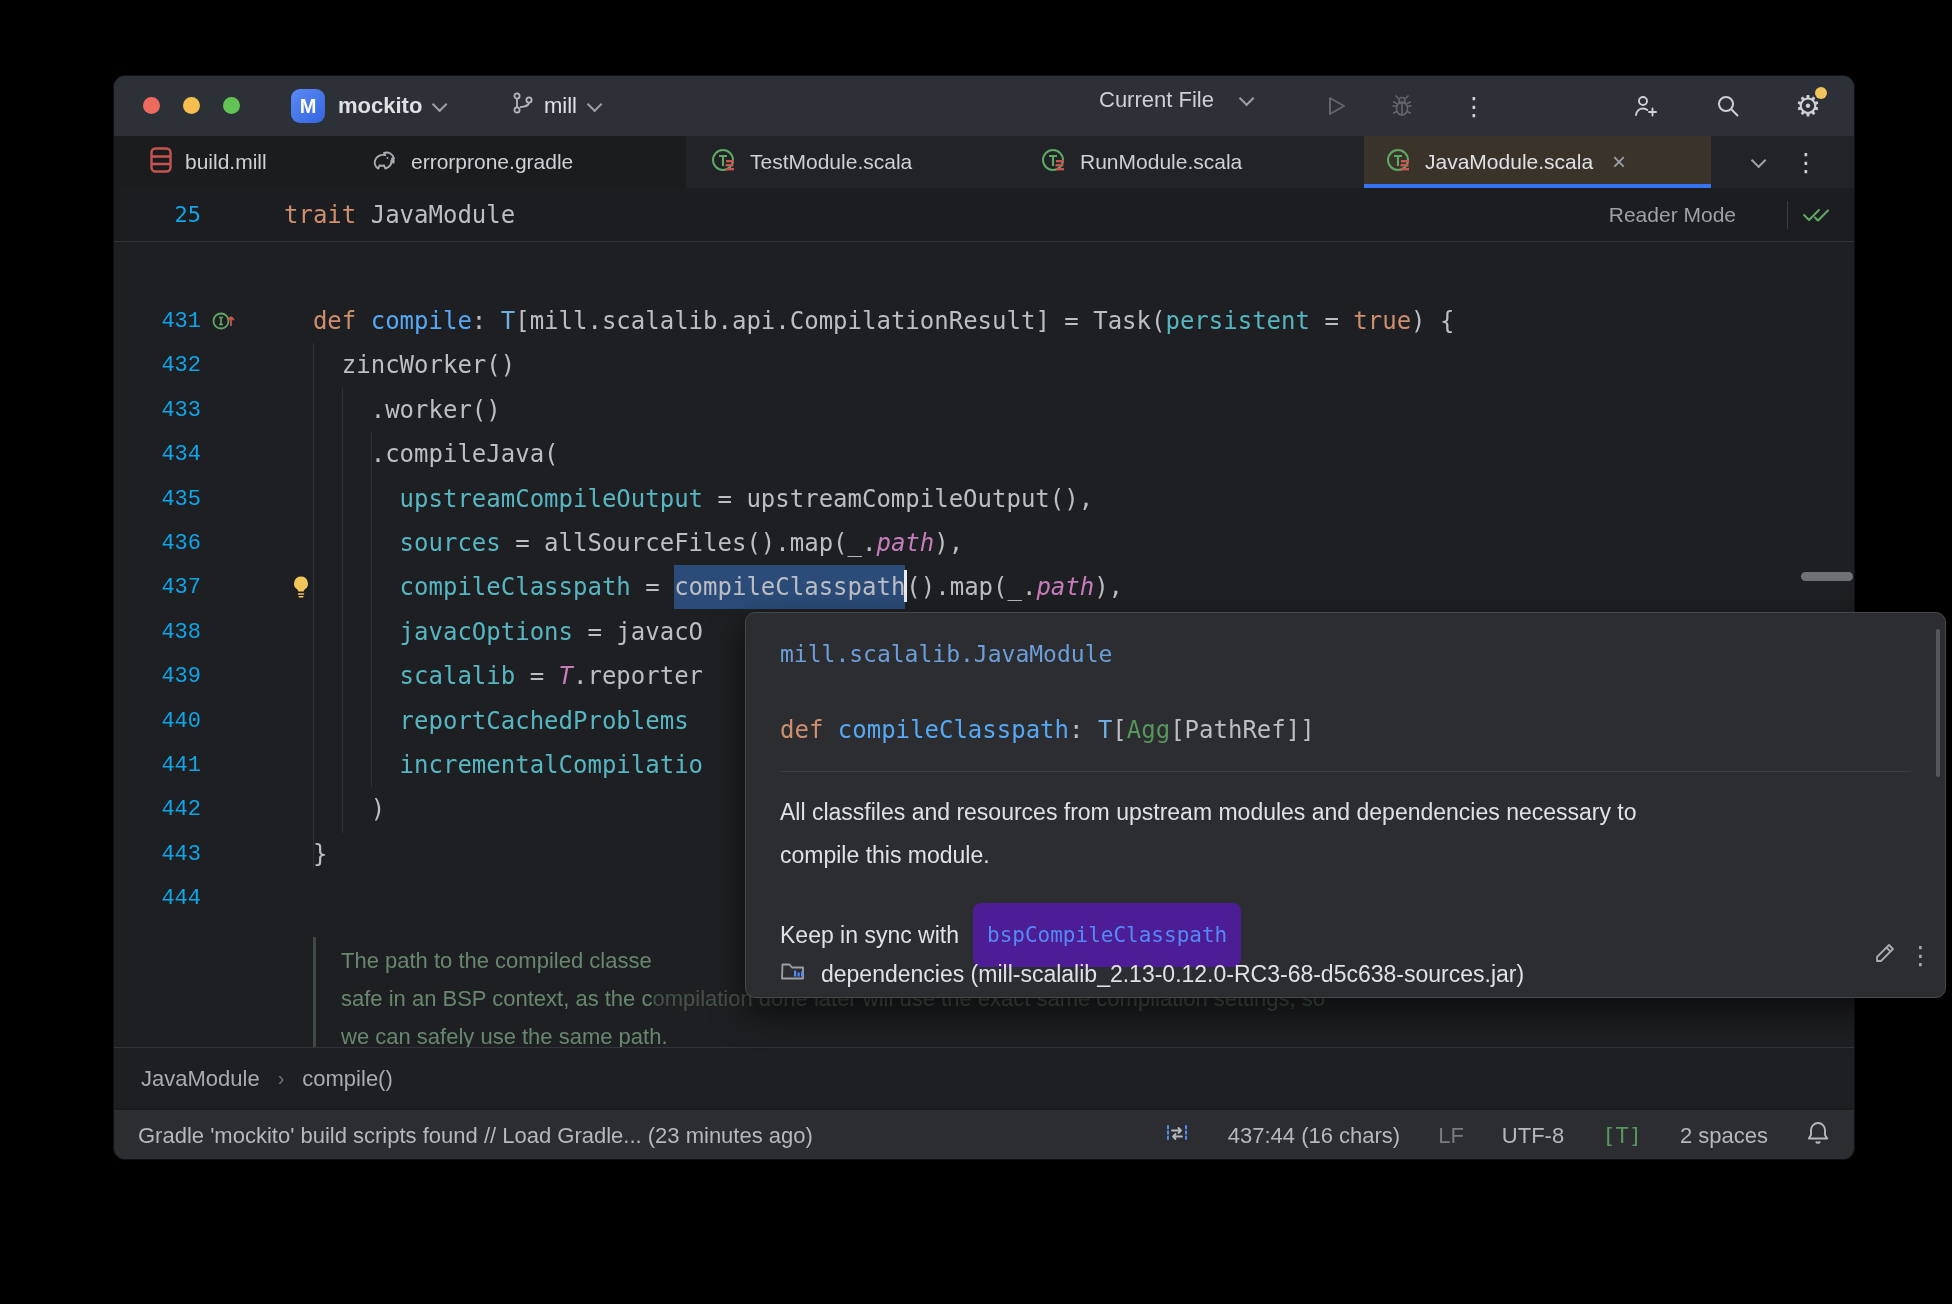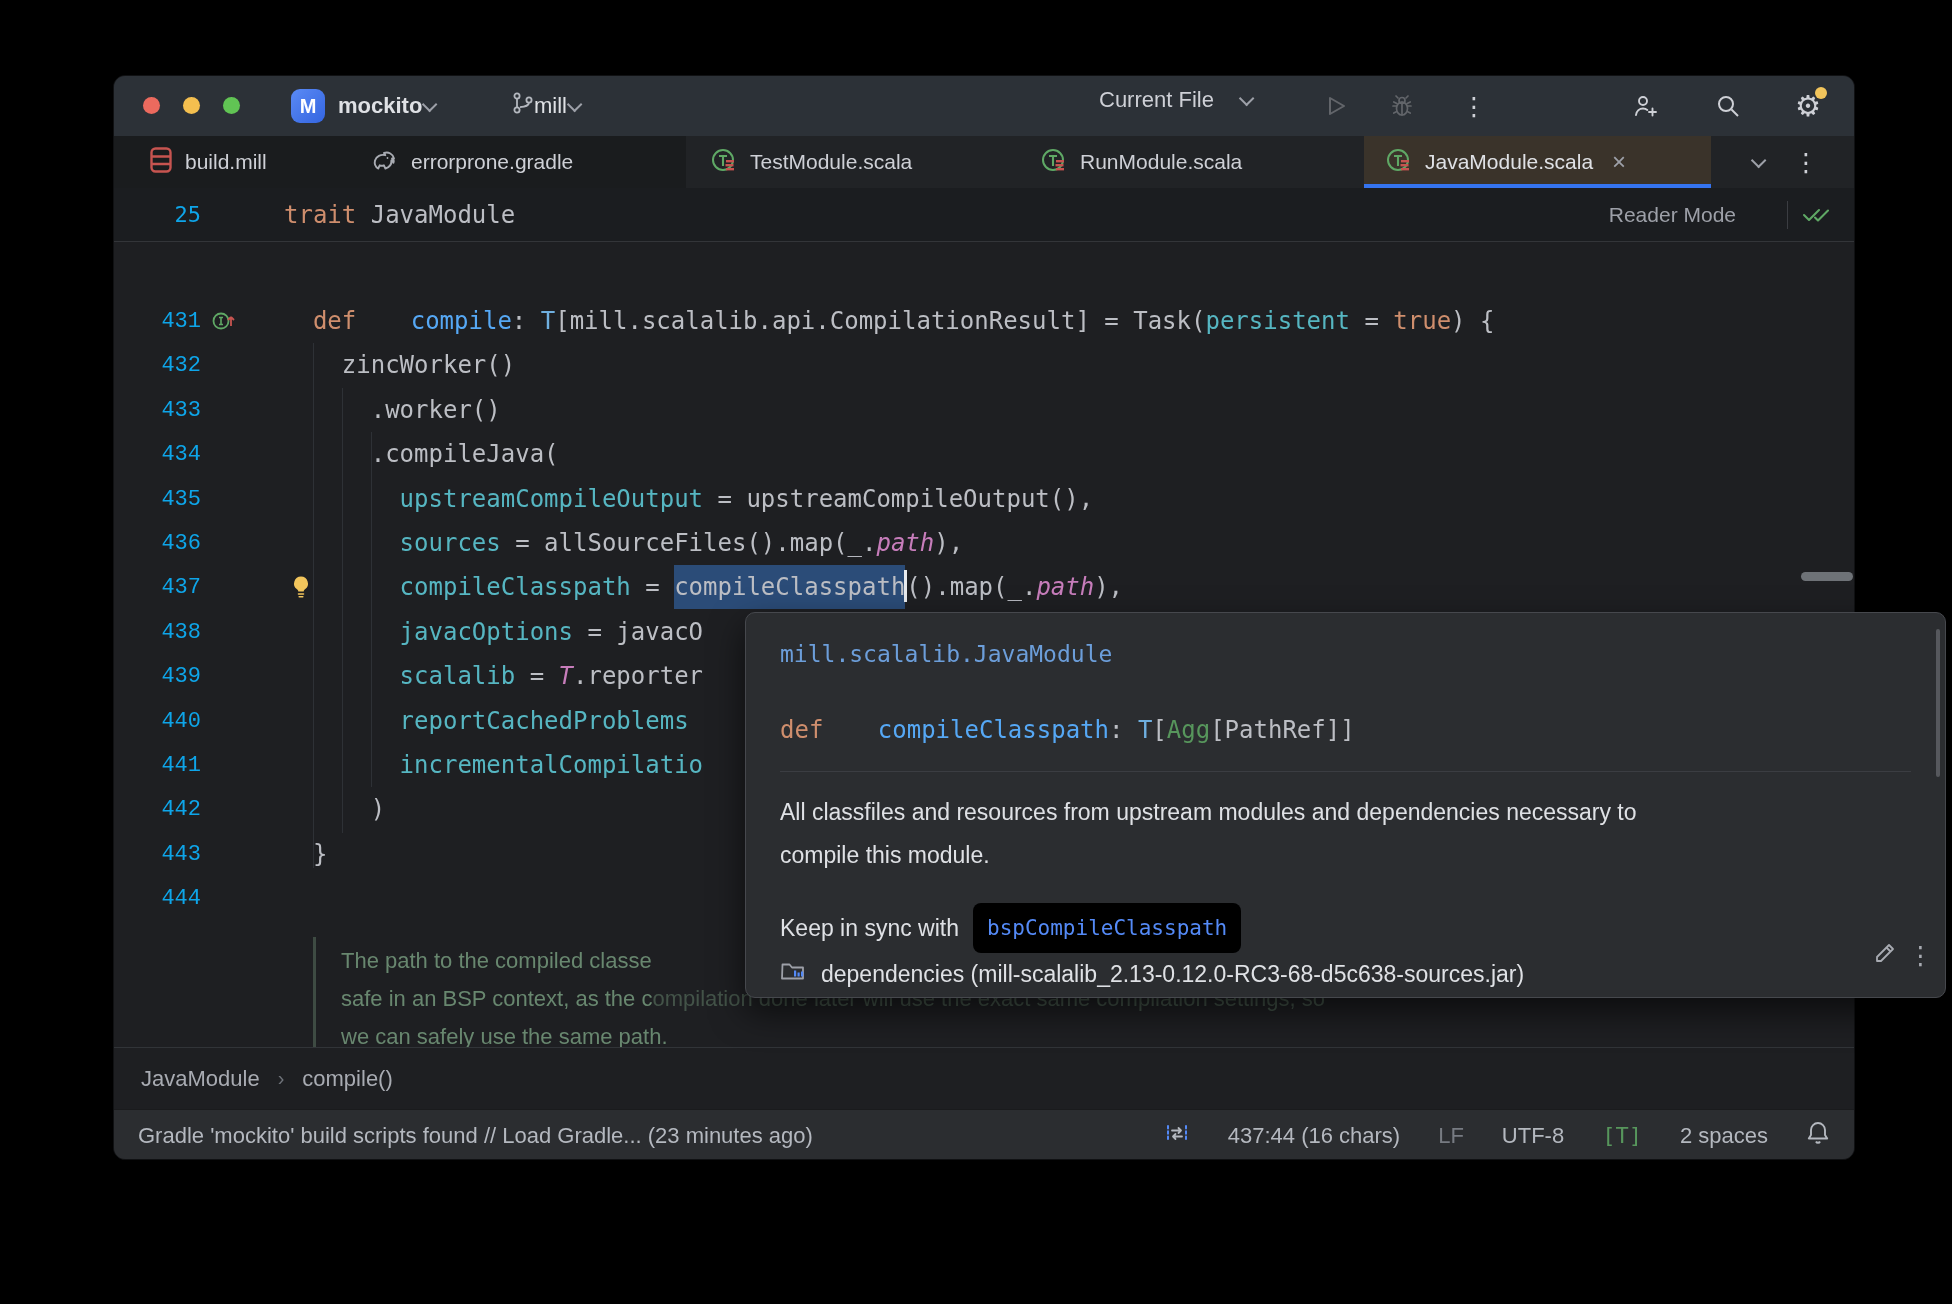--- a/index.html
+++ b/index.html
@@ -11,21 +11,21 @@
   #win{position:absolute;left:113px;top:75px;width:1742px;height:1085px;background:#1E1F22;
        border-radius:12px;overflow:hidden;box-shadow:0 25px 70px rgba(0,0,0,.75);border:1px solid #101113;}
 
   
   .titlebar{position:absolute;left:0;top:0;width:100%;height:60px;background:#2C3137;}
   .traffic{position:absolute;top:21px;width:17px;height:17px;border-radius:50%;}
   .t-red{left:29px;background:#EC6A5E;} .t-yellow{left:69px;background:#F4BF4F;} .t-green{left:109px;background:#61C454;}
   .proj-badge{position:absolute;left:177px;top:13px;width:34px;height:34px;border-radius:9px;
               background:linear-gradient(135deg,#5A8AF5,#3465E0);color:#fff;font-weight:bold;font-size:20px;
               display:flex;align-items:center;justify-content:center;}
-  .tb-text{position:absolute;top:0;height:60px;display:flex;align-items:center;color:#DFE1E5;font-size:22px;}
+  .tb-text{position:absolute;top:0;height:60px;display:flex;align-items:center;gap:10px;color:#DFE1E5;font-size:22px;}
   .proj-name{left:224px;font-weight:600;}
   .branch-wrap{left:398px;align-items:center;}
   .chev{width:11px;height:11px;border-right:2px solid #9DA0A8;border-bottom:2px solid #9DA0A8;
         transform:rotate(45deg) translateY(-3px);display:inline-block;}
   .runcfg{position:absolute;left:985px;top:0;height:48px;display:flex;align-items:center;gap:25px;
           color:#CED0D6;font-size:22px;}
   .tb-ico{position:absolute;top:0;height:60px;display:flex;align-items:center;justify-content:center;width:40px;}
   .kebab{color:#CED0D6;font-size:25px;letter-spacing:0;}
   .gear-wrap{position:relative;font-size:29px;color:#CED0D6;line-height:1;}
   .gear-dot{position:absolute;right:-6px;top:-5px;width:12px;height:12px;border-radius:50%;background:#F2C55C;}
@@ -50,21 +50,21 @@
   .reader{position:absolute;right:118px;top:0;line-height:54px;color:#9DA0A8;font-size:21px;}
   .sticky-div{position:absolute;right:66px;top:13px;width:1px;height:28px;background:#3B3D42;}
   .dblcheck{position:absolute;right:22px;top:15px;}
 
   
   .editor{position:absolute;left:0;top:166px;width:100%;height:805px;background:#1E1F22;}
   .code-row{position:absolute;left:0;width:100%;height:45px;}
   .code-row .lnum{line-height:45px;font-family:Liberation Mono, monospace;}
   .code-text{position:absolute;left:170px;top:0;margin:0;font-family:"DejaVu Sans Mono",monospace;
              font-size:24px;line-height:45px;white-space:pre;color:#BCBEC4;}
-  .s-kw{color:#CF8E6D;} .s-fn{color:#56A8F5;margin-left:40px;} .s-named{color:#56B6C2;}
+  .s-kw{color:#CF8E6D;} .s-fn{color:#56A8F5;} .s-named{color:#56B6C2;}
   .s-field{color:#C77DBB;font-style:italic;} .s-type{color:#6FAFDF;} .s-green{color:#57965C;}
   .s-sel{background:#2B4C78;padding:8px 0;}
   .caret{display:inline-block;width:3px;height:32px;background:#E8EAED;vertical-align:-7px;margin:0 -1px;}
   .gutter-icon{position:absolute;top:10px;}
   .ind-guide{position:absolute;width:1px;background:#2E3136;}
   .scroll-dash{position:absolute;left:1687px;top:330px;width:52px;height:9px;border-radius:5px;background:#6E7277;}
 
   
   .doc-bar{position:absolute;left:199px;top:695px;width:3px;height:120px;background:#3E4B43;}
   .doc-line{position:absolute;left:227px;height:38px;line-height:38px;font-size:22px;color:#68876F;white-space:pre;}
@@ -85,21 +85,21 @@
   
   #popup{position:absolute;left:745px;top:612px;width:1201px;height:386px;background:#2B2D30;
          border:1px solid #46484D;border-radius:10px;box-shadow:0 14px 34px rgba(0,0,0,.6);z-index:50;}
   .pp-qualifier{position:absolute;left:34px;top:28px;font-family:"DejaVu Sans Mono",monospace;
                 font-size:23px;color:#6C9EDA;}
   .pp-sig{position:absolute;left:34px;top:103px;margin:0;font-family:"DejaVu Sans Mono",monospace;
           font-size:24px;white-space:pre;color:#BCBEC4;}
   .pp-divider{position:absolute;left:34px;right:34px;top:158px;height:1px;background:#3B3D42;}
   .pp-desc{position:absolute;left:34px;font-size:23px;color:#DFE1E5;}
   .pp-keep{position:absolute;left:34px;top:290px;font-size:23px;color:#DFE1E5;display:flex;align-items:center;gap:14px;}
-  .pp-chip{background:#000000;border-radius:8px;padding:13px 14px;font-family:"DejaVu Sans Mono",monospace;
+  .pp-chip{background:#4c1d95;border-radius:8px;padding:20px 14px;font-family:"DejaVu Sans Mono",monospace;
            font-size:21px;color:#548AF7;}
   .pp-src{position:absolute;left:34px;top:347px;display:flex;align-items:center;gap:15px;
           font-size:23px;color:#DFE1E5;}
   .pp-edit{position:absolute;right:48px;top:328px;}
   .pp-kebab{position:absolute;right:12px;top:328px;color:#A8ABB2;font-size:25px;}
   .pp-scroll{position:absolute;right:5px;top:16px;width:4px;height:148px;border-radius:2px;background:#56585D;}
 </style>
 </head>
 <body>
 

